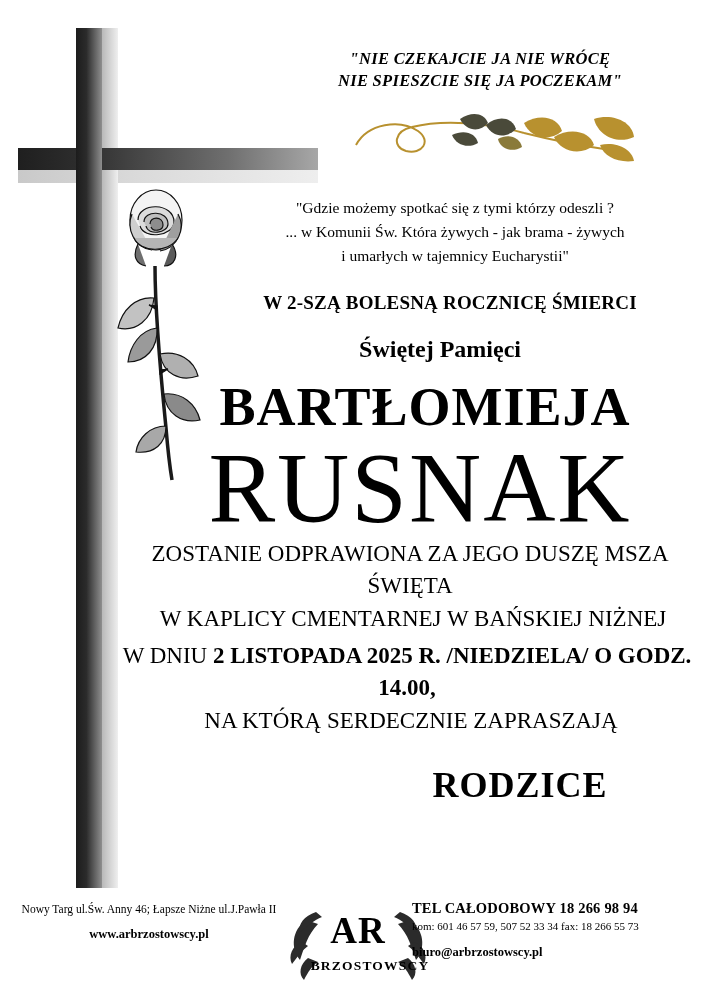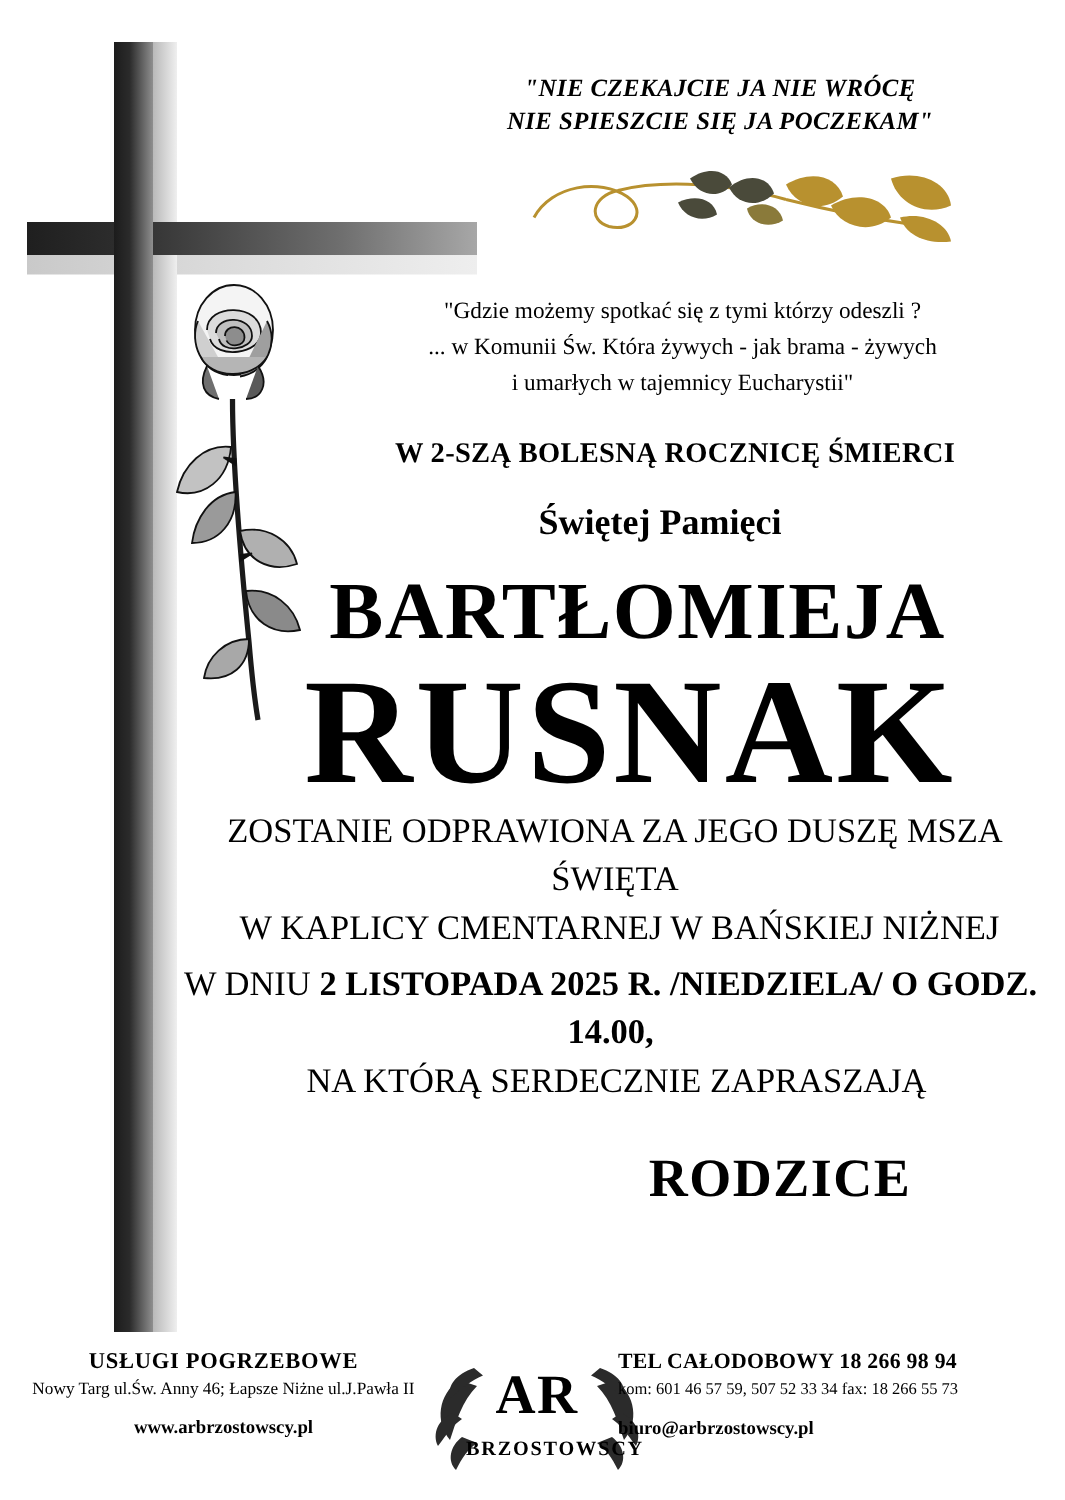--- a/index.html
+++ b/index.html
@@ -125,21 +125,21 @@
     padding-left: 40px;
     font-size: 54px;
     font-weight: bold;
     letter-spacing: 1px;
     line-height: 1.05;
   }
   .surname {
     margin-top: 2px;
     padding-left: 30px;
     font-size: 100px;
-    font-weight: bold;
+    font-weight: normal;
     letter-spacing: 2px;
     line-height: 1.0;
   }
 
   .mass-lines {
     font-size: 23px;
     line-height: 1.42;
     padding-left: 10px;
   }
   .mass-lines .l2 { padding-left: 6px; }
@@ -331,21 +331,20 @@
   </div>
 
   <div class="invite-line">NA  KTÓRĄ SERDECZNIE ZAPRASZAJĄ</div>
 
   <div class="rodzice">RODZICE</div>
 </div>
 
 <div class="footer">
 
   <div class="footer-left">
-    <div class="t1">USŁUGI POGRZEBOWE</div>
     <div class="t2">Nowy Targ ul.Św. Anny 46; Łapsze Niżne ul.J.Pawła  II</div>
     <div class="t3">www.arbrzostowscy.pl</div>
   </div>
 
   <div class="logo">
     <svg viewBox="0 0 160 96" width="160" height="96">
       <g fill="#2b2b2b">
         <path d="M28 30 C14 40, 12 58, 22 70 C26 58, 30 44, 40 34 Z"></path>
         <path d="M132 30 C146 40, 148 58, 138 70 C134 58, 130 44, 120 34 Z"></path>
         <path d="M38 22 C26 26, 20 34, 22 42 C30 36, 36 30, 44 27 Z"></path>

